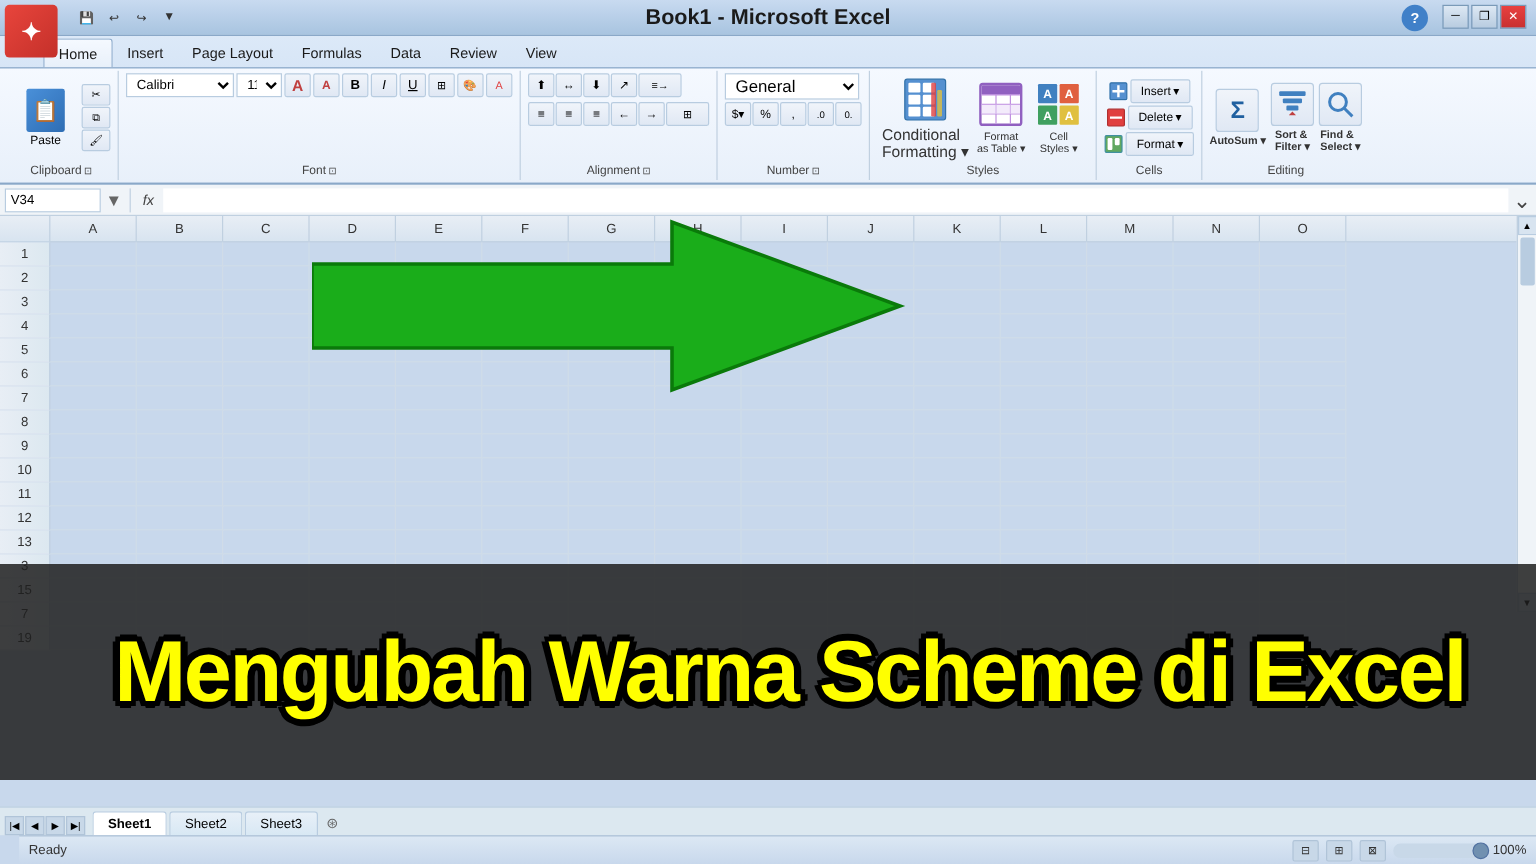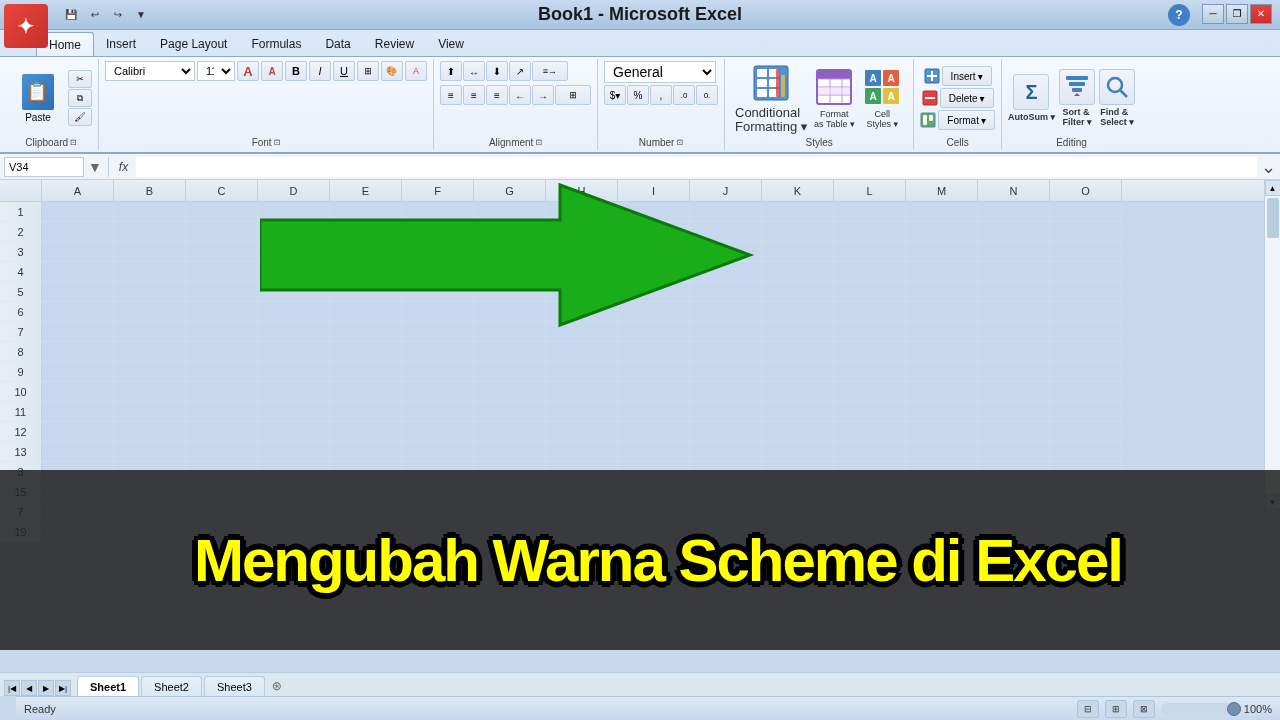--- a/index.html
+++ b/index.html
@@ -343,21 +343,21 @@
       bottom: 70px;
       left: 0; right: 0;
       height: 180px;
       background: rgba(30,30,30,0.85);
       display: flex;
       align-items: center;
       justify-content: center;
       z-index: 10;
     }
     .big-text {
-      font-size: 60px;
+      font-size: 72px;
       font-weight: 900;
       color: #ffff00;
       text-shadow:
         -4px -4px 0 #000,
          4px -4px 0 #000,
         -4px  4px 0 #000,
          4px  4px 0 #000,
         -6px 0 0 #000,
          6px 0 0 #000,
          0 -6px 0 #000,

